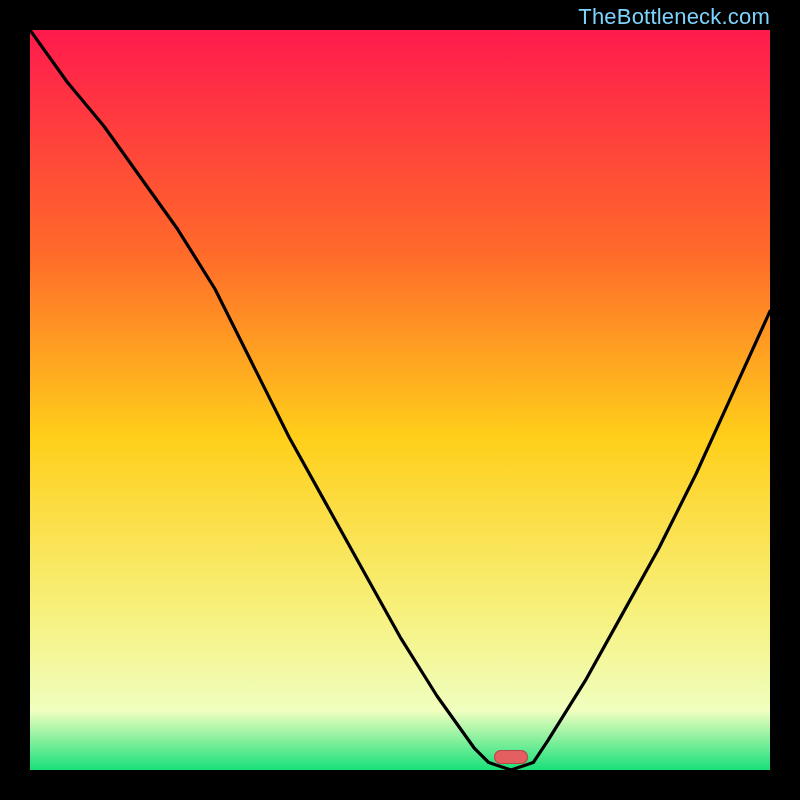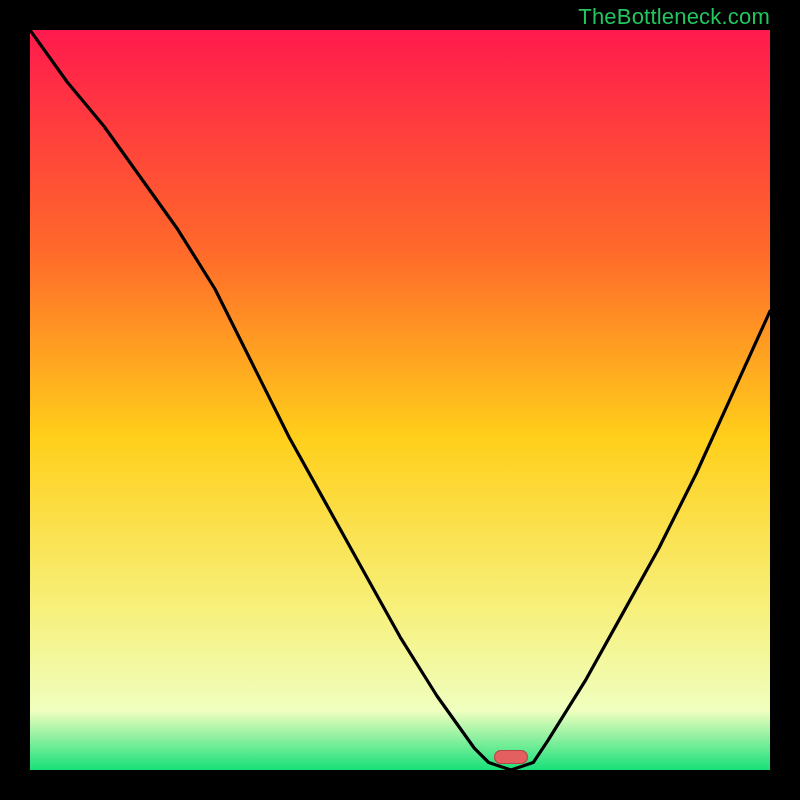--- a/index.html
+++ b/index.html
@@ -43,21 +43,21 @@
   .pill {
     position: absolute;
     border-radius: 999px;
   }
   .watermark {
     position: absolute;
     top: 4px;
     right: 30px;
     font-family: Arial, Helvetica, sans-serif;
     font-size: 22px;
-    color: #22c55e;
+    color: #7dd3fc;
     letter-spacing: 0.2px;
   }
 </style>
 </head>
 <body>
 
 <div class="frame">
 
   <div class="plot">
 

